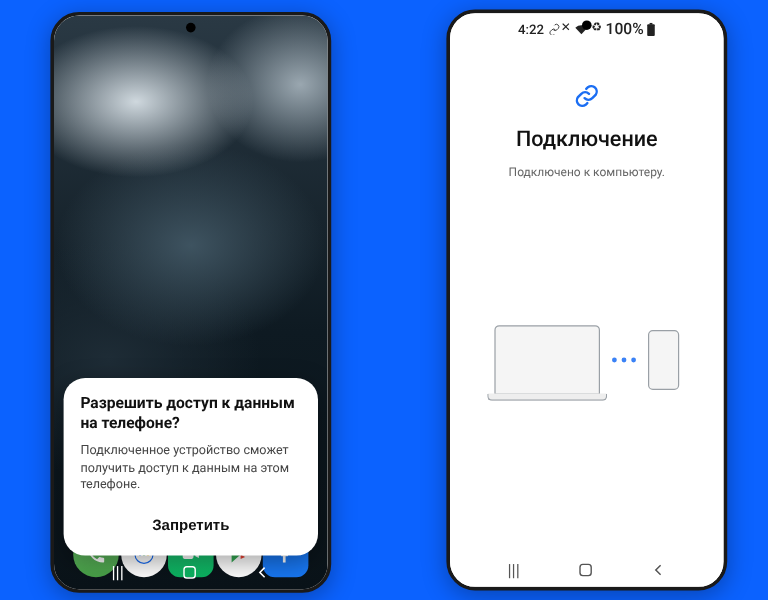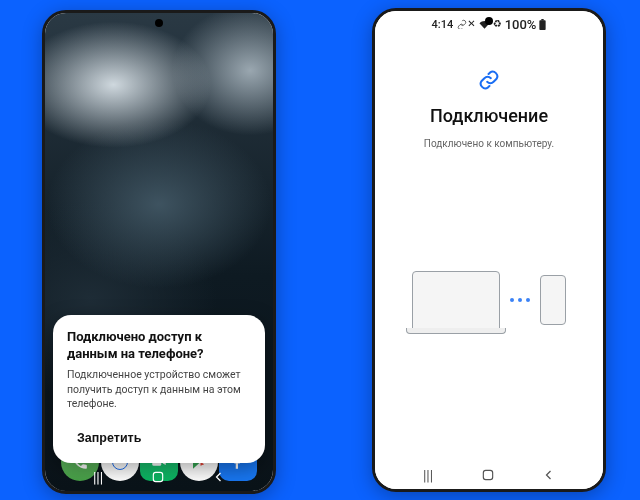--- a/index.html
+++ b/index.html
@@ -115,21 +115,21 @@
     margin-bottom: 6px;
   }
   .sheet-body {
     font-size: 10.5px;
     color: #444;
     line-height: 1.35;
     margin-bottom: 12px;
   }
   .sheet-btns {
     display: flex;
-    justify-content: space-between;
+    justify-content: center;
     gap: 10px;
     align-items: center;
   }
   .btn-flat {
     font-size: 12.5px;
     font-weight: 600;
     padding: 8px 10px;
     border-radius: 6px;
     background: transparent;
     border: none;
@@ -302,21 +302,21 @@
       </div>
       <div class="app-ic ic5">
         <svg width="18" height="18" viewBox="0 0 24 24">
             <path fill="#fff" d="M15 8h-2c-.6 0-1 .4-1 1v2h3l-.5 3H12v7h-3v-7H7v-3h2V8.5C9 6.6 10.6 5 12.5 5H15v3z"></path>
           </svg>
       </div>
     </div>
   </div>
 
   <div class="sheet">
-    <div class="sheet-title">Подключено доступ к данным на телефоне?</div>
+    <div class="sheet-title">Разрешить доступ к данным на телефоне?</div>
     <div class="sheet-body">Подключенное устройство сможет получить доступ к данным на этом телефоне.</div>
     <div class="sheet-btns">
       <button class="btn-flat">Запретить</button>
     </div>
   </div>
 
   <div class="navbar light">
     <span class="nav-btn">|||</span>
     <span class="nav-btn">
       <svg width="14" height="14" viewBox="0 0 24 24">
@@ -330,21 +330,21 @@
     </span>
   </div>
 </div>
 
 <div class="phone phone-right">
   <div class="conn-body">
     <div class="camera-hole"></div>
 
     <div class="status-bar dark">
       <div style="display:flex;align-items:center;gap:4px">
-        <span>4:14</span>
+        <span>4:22</span>
         <span class="status-icons">
           <svg width="10" height="10" viewBox="0 0 24 24">
               <path d="M10 14a5 5 0 007 0l3-3a5 5 0 00-7-7l-1 1m2 9a5 5 0 00-7 0l-3 3a5 5 0 007 7l1-1" stroke="#444" stroke-width="2" fill="none"></path>
             </svg>
         </span>
       </div>
       <div class="status-right">
         <span class="status-icons">✕</span>
         <span class="status-icons">
           <svg width="11" height="9" viewBox="0 0 24 18">

